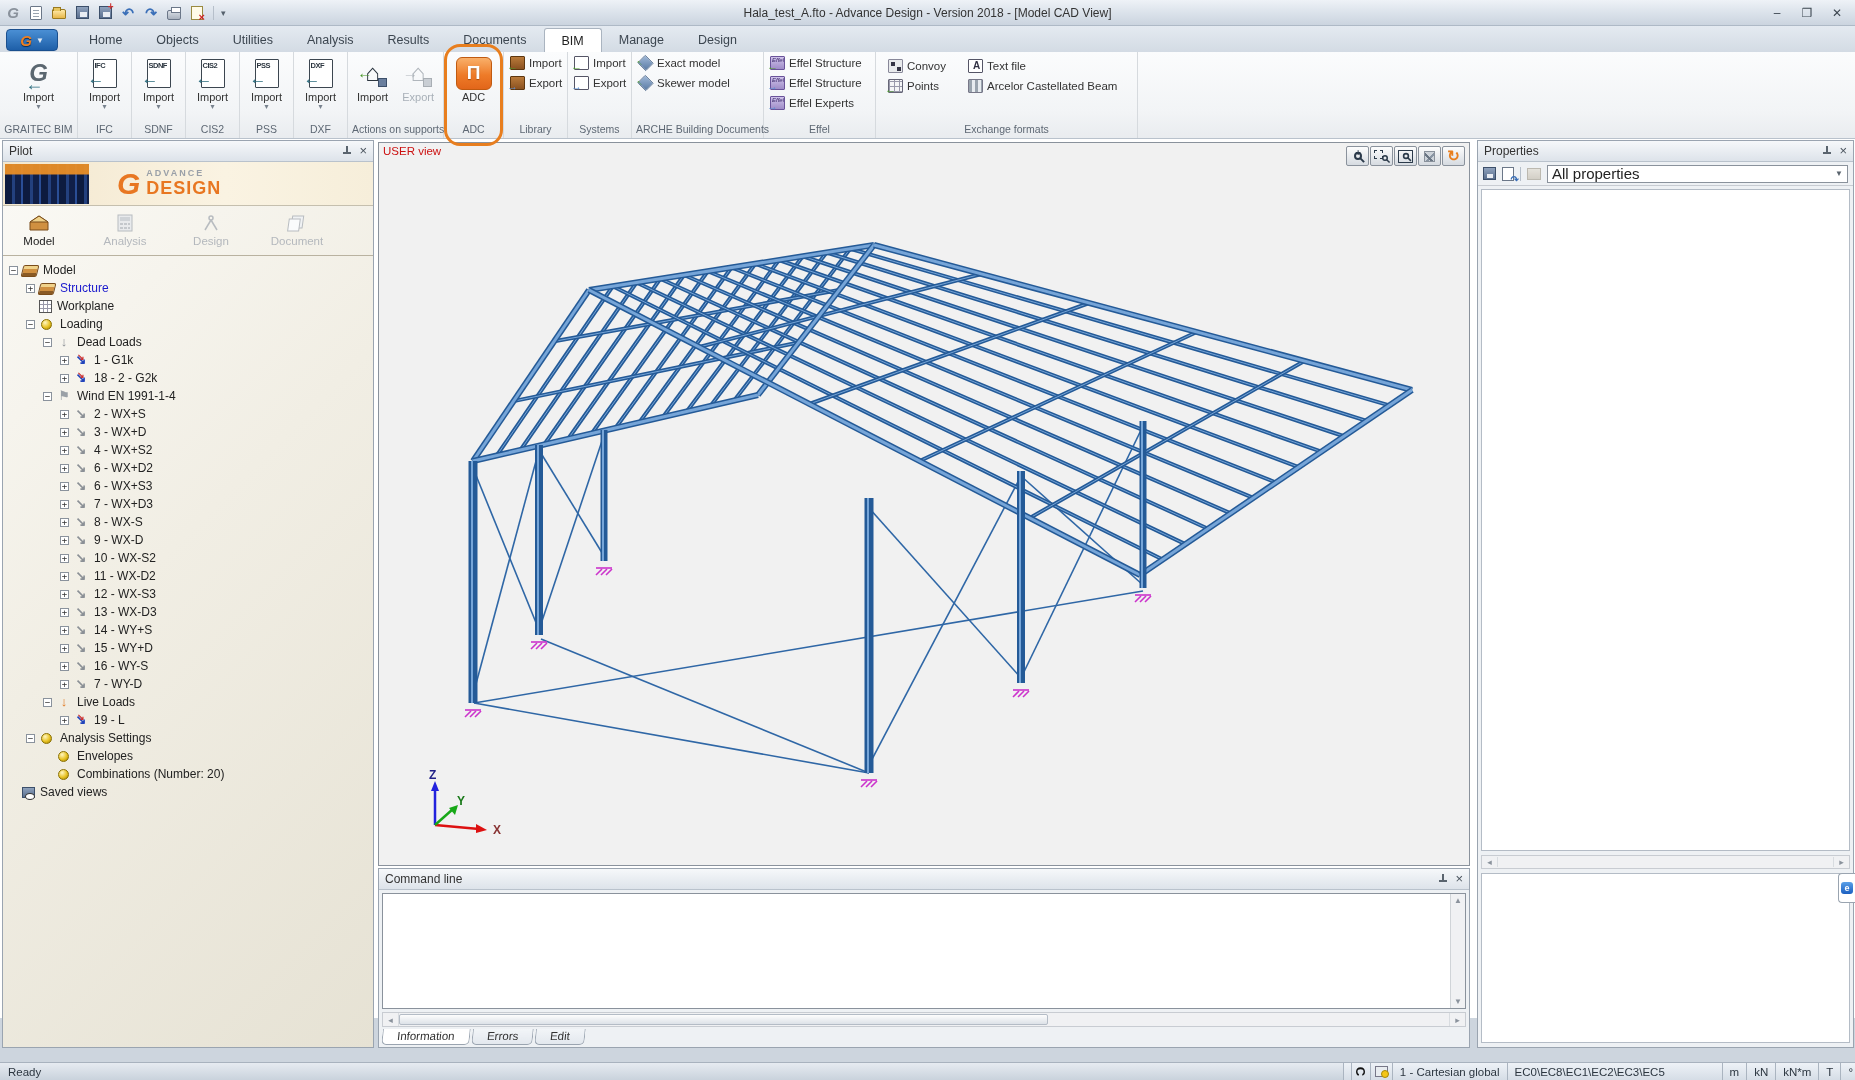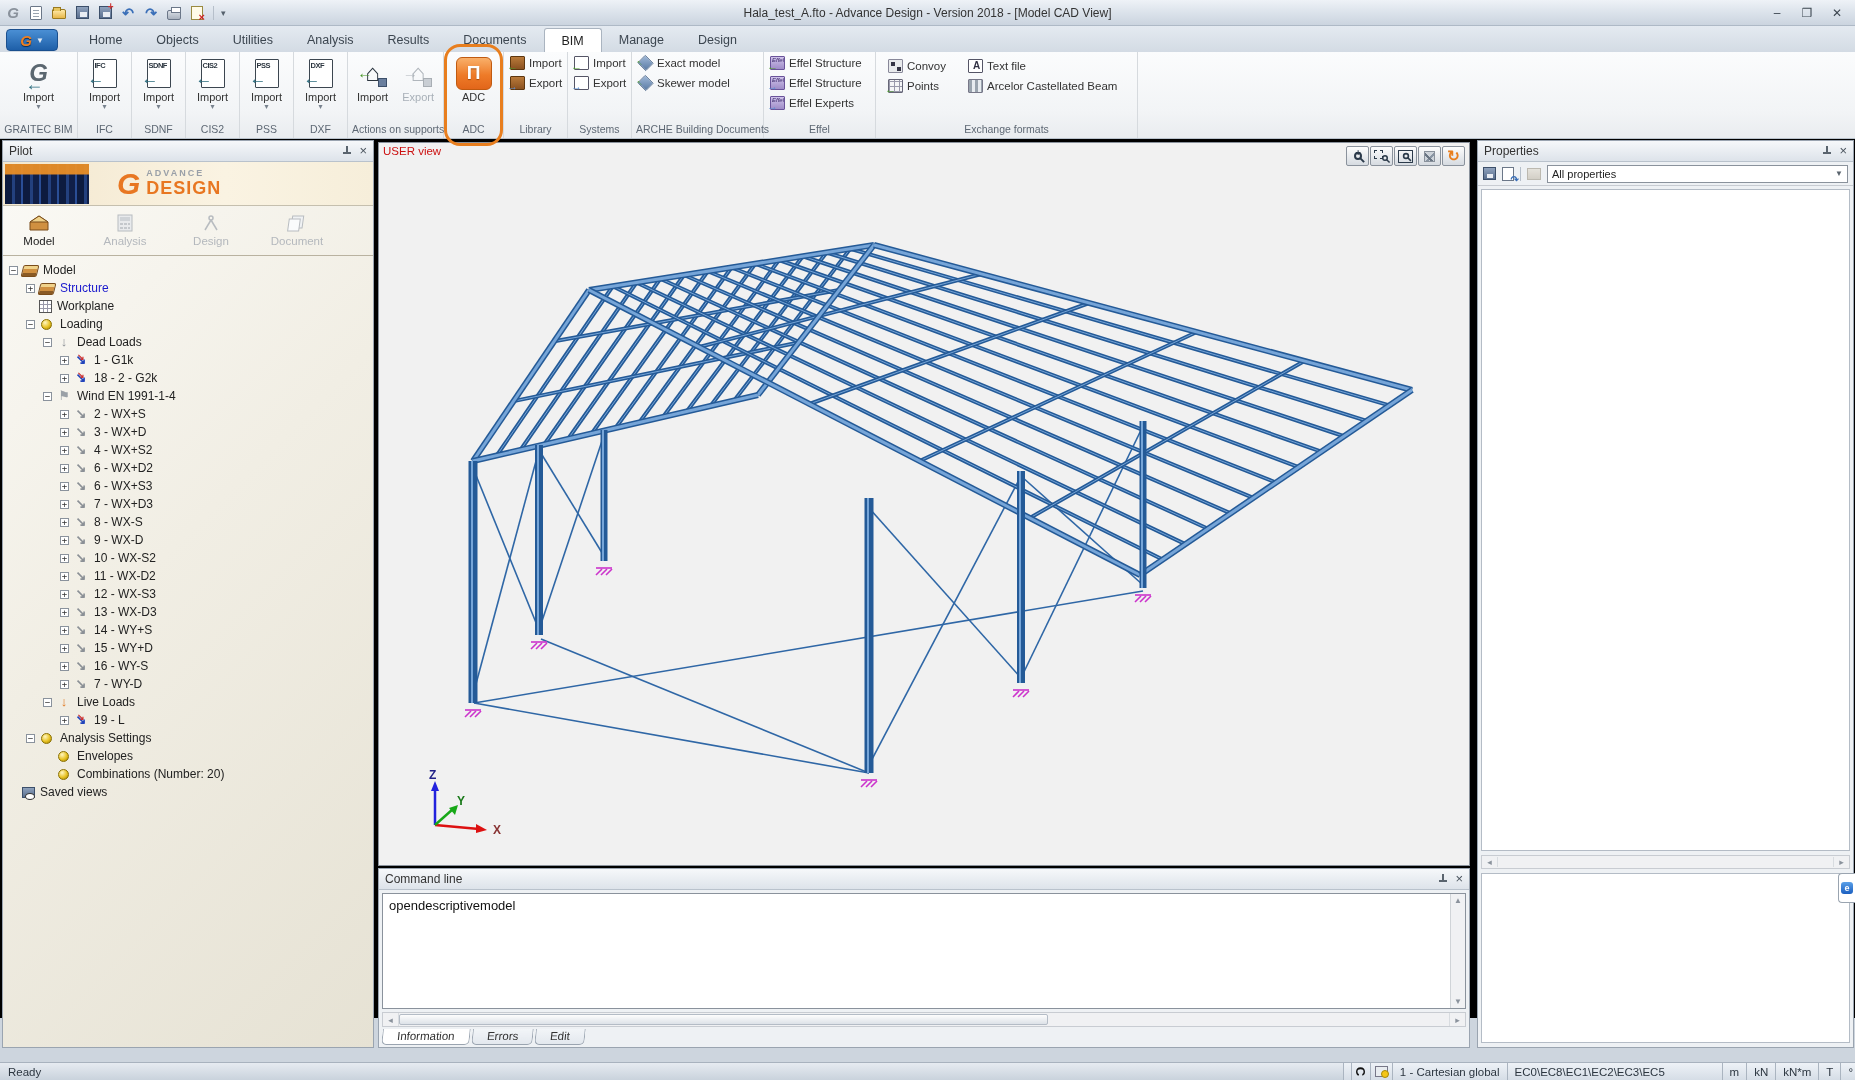--- a/index.html
+++ b/index.html
@@ -86,21 +86,21 @@
      repeating-linear-gradient(90deg,#99a 0 1px,transparent 1px 5px),
      repeating-linear-gradient(0deg,#99a 0 1px,transparent 1px 5px), #f4f5f6; }
   .sico.textfile { background:#fff; border:1px solid #556; }
   .sico.textfile::after { content:'A'; position:absolute; left:4px; top:0px; font-size:10px; font-weight:bold; color:#334; }
   .sico.beam { background:repeating-linear-gradient(90deg,#9aa4ae 0 3px,#e8ecf0 3px 6px); border:1px solid #778; }
   .rib-filler { flex:1; }
   .adc-ring { position:absolute; left:444px; top:-8px; width:59px; height:102px;
     border:3.5px solid #e87e1e; border-radius:16px; pointer-events:none; z-index:6; }
 
   
-  .workspace { position:absolute; left:0; top:139px; width:100%; height:879px; background:#000000;padding-left:43px; }
+  .workspace { position:absolute; left:0; top:139px; width:100%; height:879px; background:#ffffff;padding-left:43px; }
 
   
   .pilot { position:absolute; left:2px; top:1px; width:372px; height:908px;
     background:linear-gradient(135deg,#fbfaf6 0%,#f1eee4 45%,#e6e2d4 100%); border:1px solid #9aa4b0; }
   .panel-head { height:21px; display:flex; align-items:center; padding:0 6px;
     background:linear-gradient(180deg,#f6f8fa,#dde3ea); border-bottom:1px solid #b9c2cc; color:#333; font-size:12px; }
   .panel-head .ph-tools { margin-left:auto; display:flex; align-items:center; gap:8px; }
   .pinico { display:inline-block; width:9px; height:10px; position:relative; }
   .pinico::before { content:''; position:absolute; left:4px; top:0; width:2px; height:6px; background:#5a646e; }
   .pinico::after { content:''; position:absolute; left:1px; top:6px; width:8px; height:2px; background:#5a646e; box-shadow:3px 2px 0 -1px #5a646e; }
@@ -185,21 +185,21 @@
   
   .props { position:absolute; left:1477px; top:1px; width:377px; height:908px; background:#eef1f4; border:1px solid #9aa4b0; }
   .props-toolbar { height:24px; display:flex; align-items:center; gap:6px; padding:0 5px; border-bottom:1px solid #c8ccd2; }
   .ptool-sep { width:1px; height:14px; background:#b6bfca; }
   .ptool-disk { width:13px; height:13px; background:linear-gradient(180deg,#8fa2bd,#5a6f8e); border:1px solid #3c4f6a; position:relative; }
   .ptool-disk::after { content:''; position:absolute; left:3px; bottom:1px; width:6px; height:4px; background:#e9edf3; }
   .ptool-doc { width:12px; height:14px; background:#fff; border:1px solid #6b7788; position:relative; }
   .ptool-doc::after { content:'↷'; position:absolute; right:-6px; bottom:-5px; color:#3a6fb8; font-size:10px; font-weight:bold; }
   .ptool-gray { width:14px; height:12px; background:linear-gradient(180deg,#e2ddd2,#c8c2b4); border:1px solid #a8a294; opacity:.7; }
   .props-combo { flex:1; height:18px; border:1px solid #8a929c; background:#fff; display:flex; align-items:center; padding:0 4px; }
-  .props-combo .cval { font-size:11px; color:#222; }
+  .props-combo .cval { font-size:15px; color:#222; }
   .props-combo .ccaret { margin-left:auto; font-size:8px; color:#5a646e; }
   .props-body { position:absolute; left:3px; top:48px; right:3px; height:662px; background:#fff; border:1px solid #b4bcc6; }
   .props-hscroll { position:absolute; left:3px; right:3px; top:714px; height:14px; background:#f0f1f3; border:1px solid #c8ccd2; display:flex; align-items:center; }
   .props-bottom-box { position:absolute; left:3px; right:3px; top:732px; height:170px; background:#fff; border:1px solid #b4bcc6; }
 
   .collapsed-tab { position:absolute; right:0px; top:734px; width:17px; height:30px; background:#fff;
     border:1px solid #9aa4b0; border-right:none; border-radius:4px 0 0 4px; display:flex; align-items:center; justify-content:center; }
   .collapsed-tab .blue-e { width:12px; height:12px; border-radius:3px; background:linear-gradient(180deg,#5aa0e8,#1b5fc0);
     color:#fff; font-size:9px; font-weight:bold; text-align:center; line-height:12px; }
 
@@ -889,21 +889,20 @@
 
       <div class="cmdline">
         <div class="panel-head">
           <span>Command line</span>
           <span class="ph-tools">
             <span class="pinico"></span>
             <span class="closex">×</span>
           </span>
         </div>
         <div class="cmd-content">
-          <div class="cmd-line-text">opendescriptivemodel</div>
           <div class="cmd-vscroll">
             <span class="scroll-arrow">▲</span>
             <span class="scroll-arrow">▼</span>
           </div>
         </div>
         <div class="cmd-hscroll">
           <span class="h-arrow">◂</span>
           <span class="h-thumb"></span>
           <span class="h-arrow right">▸</span>
         </div>

